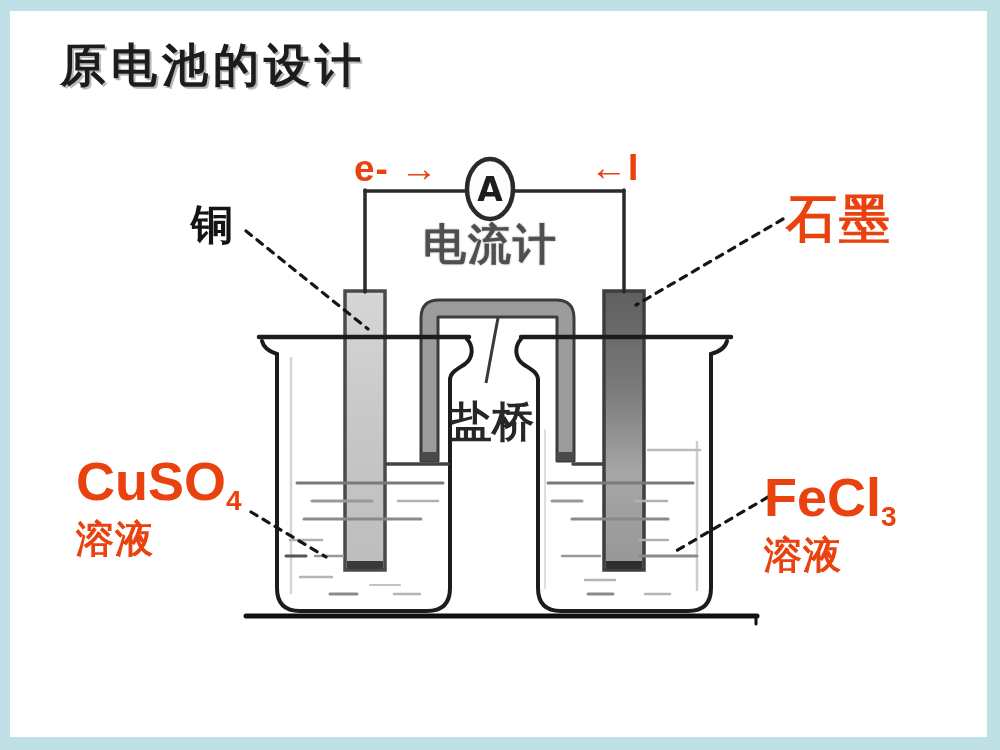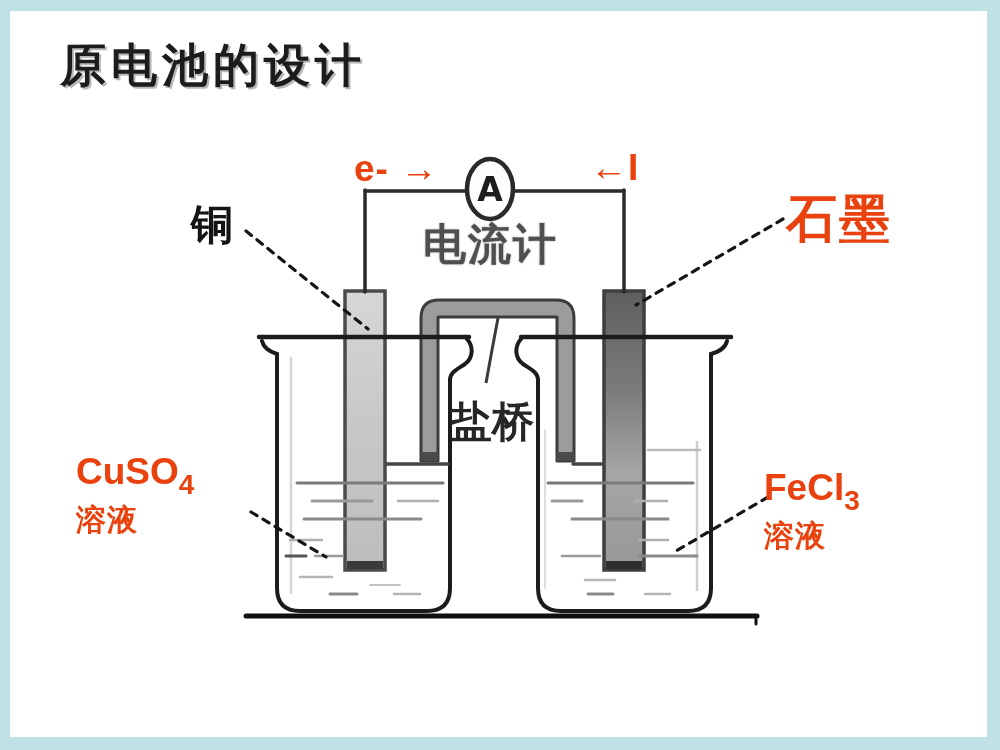--- a/index.html
+++ b/index.html
@@ -28,23 +28,23 @@
     font-family:"DejaVu Serif","Liberation Serif",serif;
     color:#141414;font-size:42px;line-height:1;font-weight:600;
   }
   .label-red{
     color:var(--red,#e9420e);
     font-weight:700;line-height:1;
   }
   .flow-label{font-size:37px;letter-spacing:1px;}
   .graphite{font-size:51px;letter-spacing:2px;font-family:Liberation Mono, monospace;}
   .solution-block{line-height:1.05;}
-  .solution-block .formula{font-size:37px;}
+  .solution-block .formula{font-size:54px;}
   .solution-block .sub{font-size:28px;vertical-align:-10px;font-weight:700;}
-  .solution-block .suffix{font-size:30px;margin-top:5px;letter-spacing:1px;}
+  .solution-block .suffix{font-size:38px;margin-top:5px;letter-spacing:1px;}
   .diagram-gray{
     font-family:"DejaVu Serif","Liberation Serif",serif;
     color:#4f4f4f;font-size:43px;line-height:1;font-weight:600;
     text-shadow:0 0 2px rgba(90,90,90,.6);
     letter-spacing:2px;
   }
   .salt-label{
     font-family:"DejaVu Serif","Liberation Serif",serif;
     color:#262626;font-size:42px;line-height:1;font-weight:600;
   }

